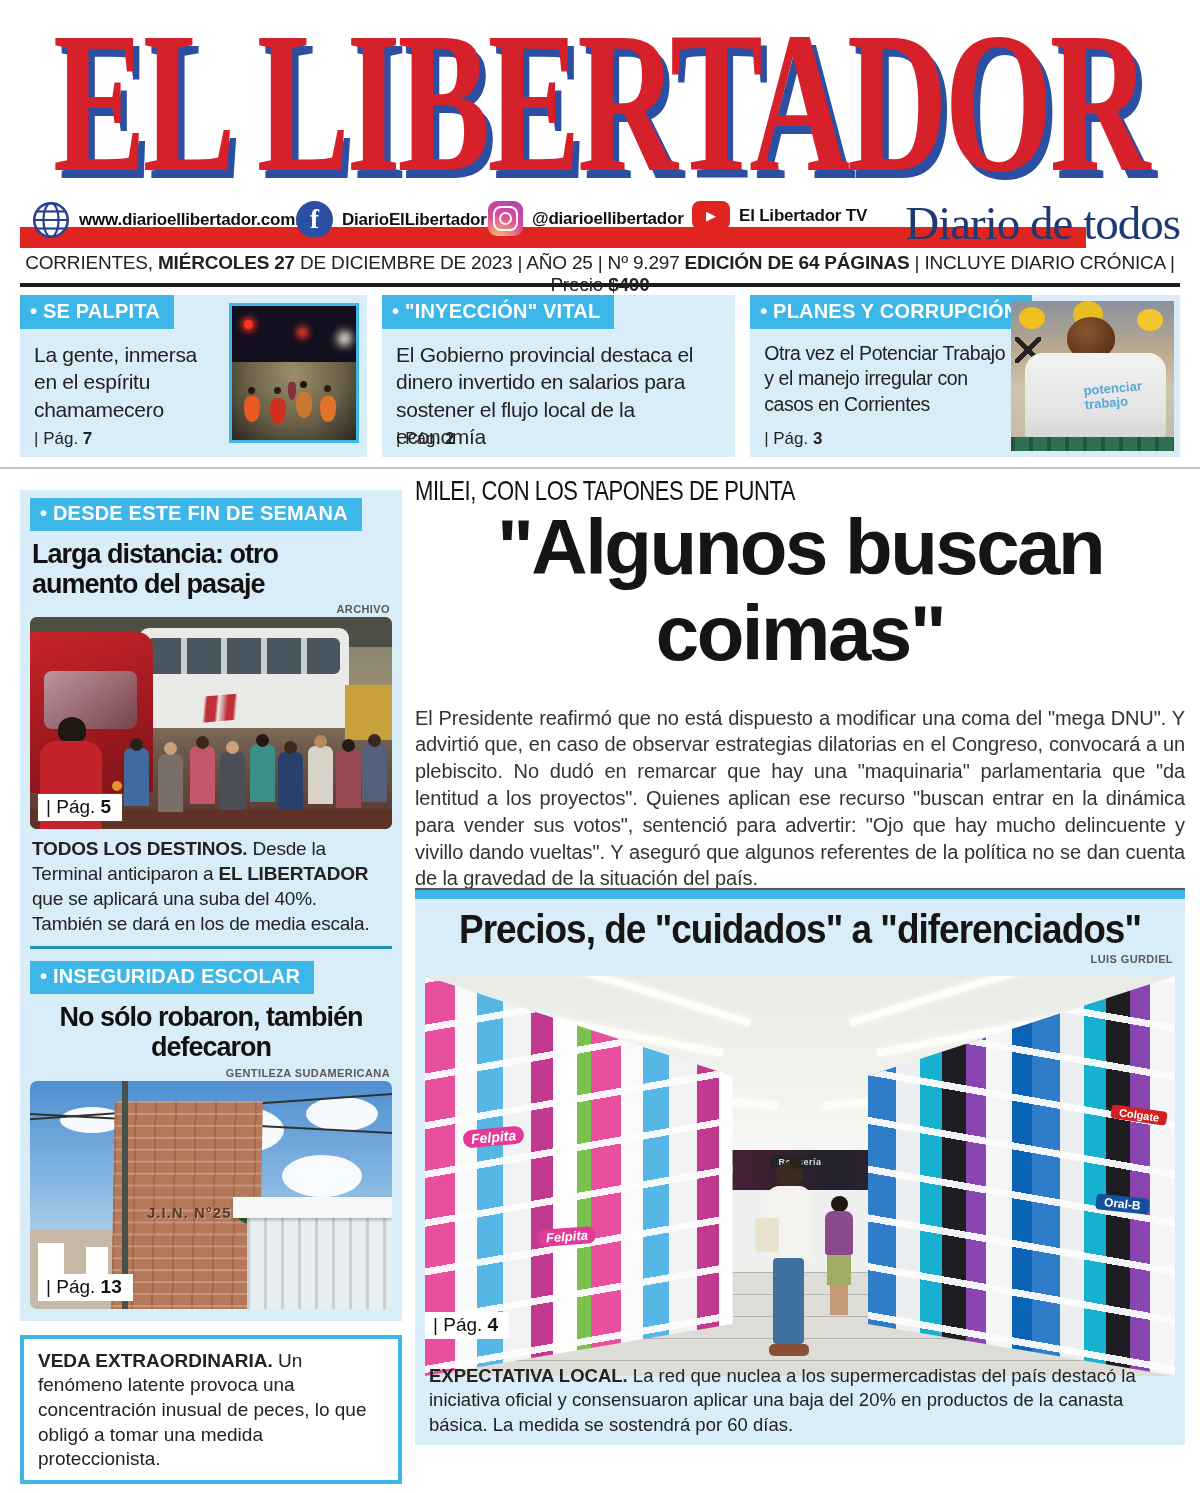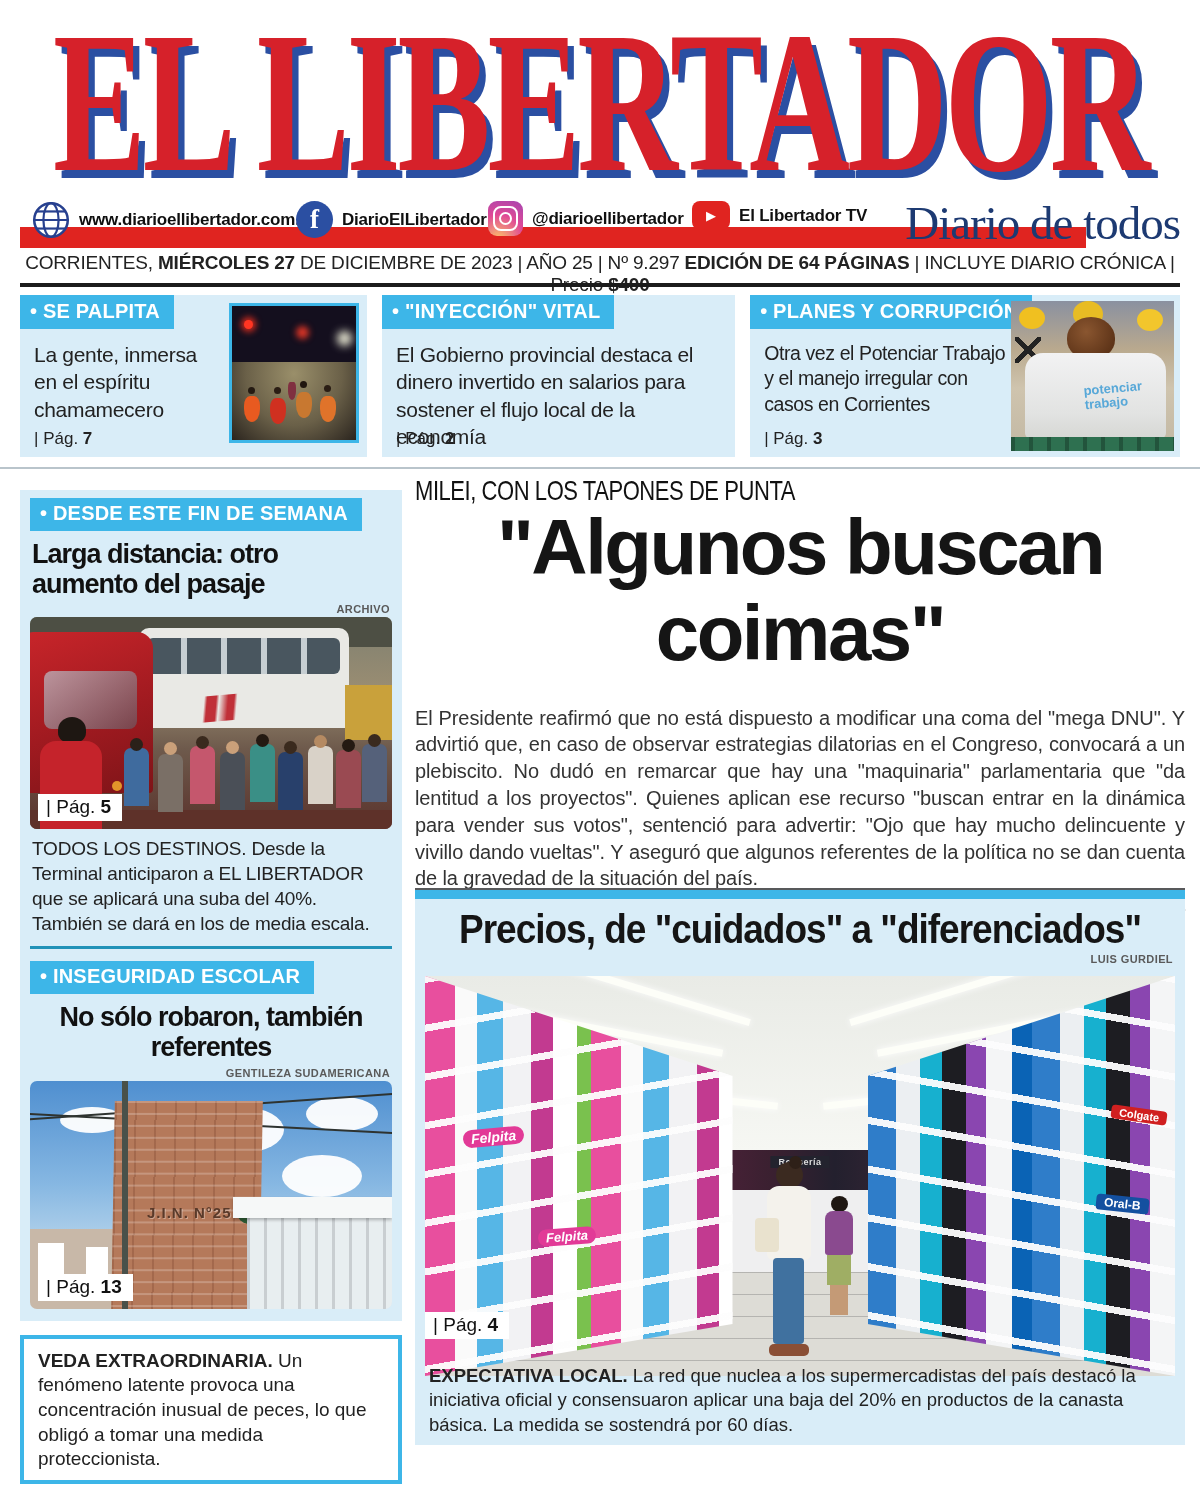--- a/index.html
+++ b/index.html
@@ -83,21 +83,21 @@
     padding:4px 14px 6px 10px;letter-spacing:0.2px;}
   .lc-headline{font-size:27px;font-weight:700;line-height:1.12;letter-spacing:-1px;color:#111;
     margin:8px 2px 0;}
   .lc-headline.centered{text-align:center;}
   .credit{text-align:right;font-size:11px;font-weight:700;color:#5a5a5a;letter-spacing:0.4px;margin:4px 2px 2px;}
   .photo-frame{position:relative;overflow:hidden;border-radius:7px;background:#888;}
   .pag-label{position:absolute;bottom:8px;left:8px;background:#fff;color:#111;font-size:19px;
     padding:2px 11px 3px 8px;}
   .pag-label b{font-weight:700;}
   .lc-caption{font-size:19px;line-height:1.3;color:#222;margin:8px 2px 10px;letter-spacing:-0.2px;}
-  .lc-caption b{font-weight:400;}
+  .lc-caption b{font-weight:700;}
   .teal-rule{height:3px;background:#2192b8;margin:4px 0 12px;}
 
   
   .photo-bus{height:212px;margin-top:2px;
     background:linear-gradient(180deg,#7d7f70 0%,#9a8d72 34%,#6e5a4c 62%,#5a332c 100%);}
   .b-canopy{position:absolute;top:0;left:0;right:0;height:14%;background:#4d4f44;}
   .b-redbus{position:absolute;left:-2%;top:7%;width:36%;height:76%;border-radius:10px 16px 4px 4px;
     background:linear-gradient(160deg,#c8252a 0%,#a01a20 55%,#7e1418 100%);}
   .b-redbus .shield{position:absolute;top:24%;left:16%;width:72%;height:36%;border-radius:8px;
     background:linear-gradient(140deg,rgba(190,210,220,.65),rgba(90,110,120,.5));}
@@ -326,21 +326,21 @@
           <div class="body"></div>
         </div>
         <div class="pag-label"><span>| Pág. </span><b>5</b></div>
       </div>
 
       <div class="lc-caption"><b>TODOS LOS DESTINOS.</b><span> Desde la Terminal anticiparon a </span><b>EL LIBERTADOR</b><span> que se aplicará una suba del 40%. También se dará en los de media escala.</span></div>
 
       <div class="teal-rule"></div>
 
       <div class="band">• INSEGURIDAD ESCOLAR</div>
-      <div class="lc-headline centered">No sólo robaron, también referentes</div>
+      <div class="lc-headline centered">No sólo robaron, también defecaron</div>
       <div class="credit">GENTILEZA SUDAMERICANA</div>
 
       <div class="photo-frame photo-school">
         <div class="s-cloud"></div>
         <div class="s-wire"></div>
         <div class="s-wire2"></div>
         <div class="s-leftbldg"></div>
         <div class="s-tower"></div>
         <div class="s-sign">J.I.N. N°25</div>
         <div class="s-foliage"></div>

